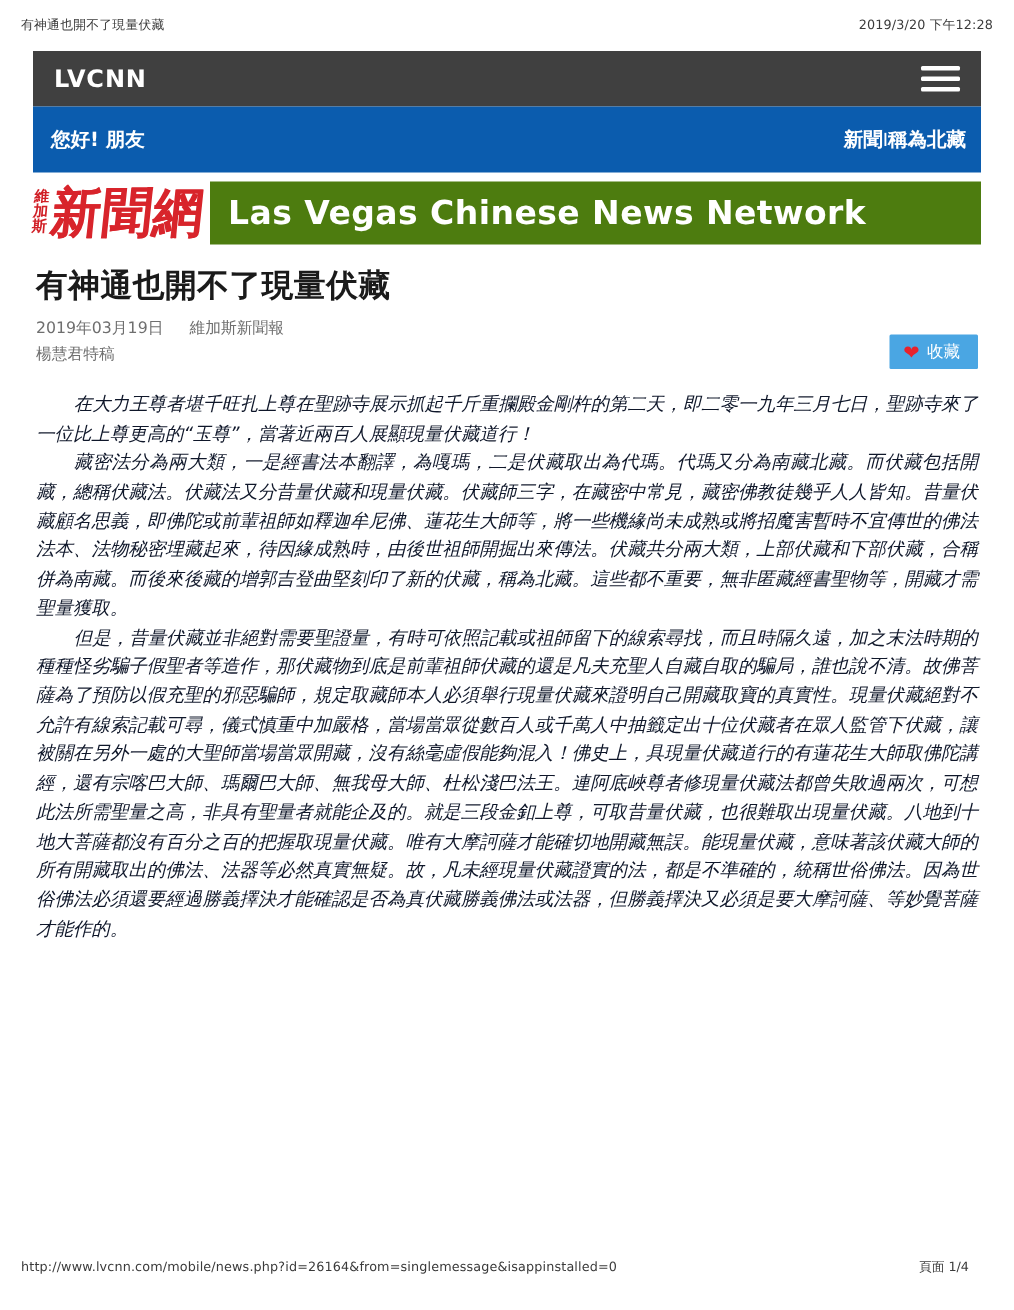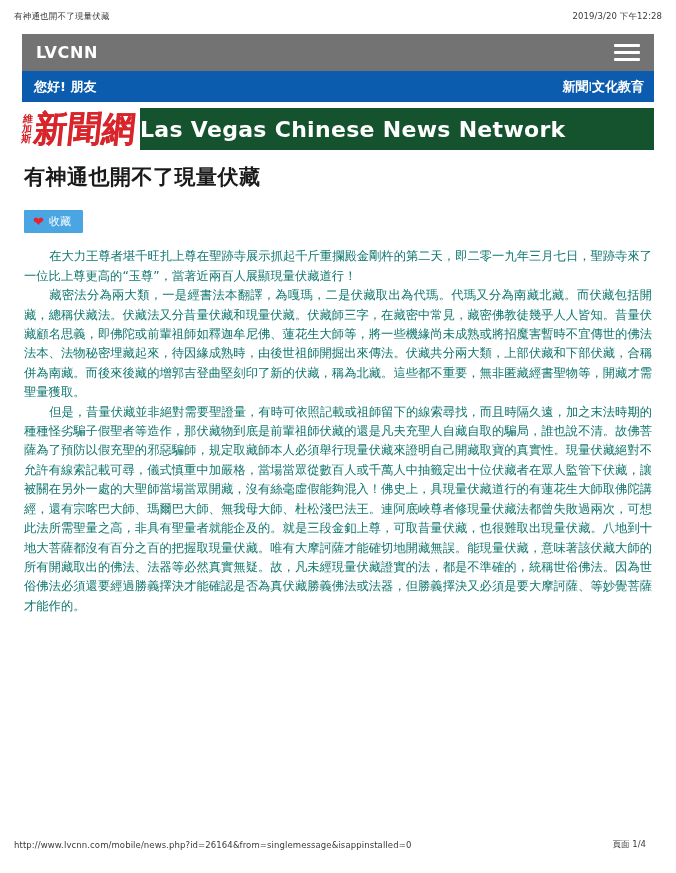--- a/index.html
+++ b/index.html
@@ -35,21 +35,21 @@
   
   .page {
     position: absolute;
     top: 34px;
     left: 22px;
     width: 632px;
   }
 
   
   .navbar-top {
-    background: #737373;
+    background: #404040;
     height: 37px;
     display: flex;
     align-items: center;
     justify-content: space-between;
     padding: 0 14px;
     box-sizing: border-box;
   }
   .brand {
     color: #ffffff;
     font-size: 16px;
@@ -65,21 +65,21 @@
   }
   .hamburger span {
     display: block;
     height: 3px;
     background: #ffffff;
     border-radius: 1px;
   }
 
   .navbar-sub {
     background: #0b5cae;
-    height: 31px;
+    height: 44px;
     display: flex;
     align-items: center;
     justify-content: space-between;
     padding: 0 10px 0 12px;
     box-sizing: border-box;
   }
   .greeting {
     color: #ffffff;
     font-size: 13px;
     font-weight: bold;
@@ -124,23 +124,24 @@
     font-weight: bold;
     color: #d8242b;
     font-family: "DejaVu Serif", "Liberation Serif", serif;
     letter-spacing: 1px;
     line-height: 40px;
     transform: skewX(-6deg) scaleY(1.08);
     text-shadow: 0.5px 0 0 #d8242b;
   }
   .logo-en {
     flex: 1;
-    background: #14532d;
-    display: flex;
-    align-items: center;
+    background: #4d7c0f;
+    display: flex;
+    align-items: center;
+    padding-left: 12px;
   }
   .logo-en span {
     color: #ffffff;
     font-size: 22px;
     font-weight: bold;
     letter-spacing: .3px;
     font-family: "DejaVu Sans", "Liberation Sans", sans-serif;
   }
 
   
@@ -183,23 +184,24 @@
   .heart-icon {
     color: #e8222c;
     font-size: 13px;
     line-height: 1;
   }
 
   .body-copy {
     margin-top: 14px;
     font-size: 12.3px;
     line-height: 1.58;
-    color: #0f766e;
+    color: #0f172a;
     text-align: justify;
     text-justify: inter-character;
+    font-style: italic;
   }
   .body-copy p {
     margin: 0;
     text-indent: 2.05em;
   }
 
   
   .print-footer {
     position: absolute;
     bottom: 22px;
@@ -231,21 +233,21 @@
       <span></span>
       <span></span>
     </div>
   </div>
 
   <div class="navbar-sub">
     <div class="greeting">您好! 朋友</div>
     <div class="navlinks">
       <span>新聞</span>
       <span class="sep">I</span>
-      <span>文化教育</span>
+      <span>稱為北藏</span>
     </div>
   </div>
 
   <div class="masthead">
     <div class="logo-cn">
       <div class="logo-small">
         <span>維</span>
         <span>加</span>
         <span>斯</span>
       </div>
@@ -253,20 +255,25 @@
     </div>
     <div class="logo-en">
       <span>Las Vegas Chinese  News  Network</span>
     </div>
   </div>
 
   <div class="article">
     <h1 class="article-title">有神通也開不了現量伏藏</h1>
 
     <div class="meta-row">
+      <div class="meta-left">
+        <span>2019年03月19日</span>
+        <span class="source">維加斯新聞報</span>
+        <span class="meta-line2">楊慧君特稿</span>
+      </div>
       <button class="fav-button">
         <span class="heart-icon">❤</span>
         <span>收藏</span>
       </button>
     </div>
 
     <div class="body-copy">
       <p>在大力王尊者堪千旺扎上尊在聖跡寺展示抓起千斤重攔殿金剛杵的第二天，即二零一九年三月七日，聖跡寺來了一位比上尊更高的“玉尊”，當著近兩百人展顯現量伏藏道行！</p>
       <p>藏密法分為兩大類，一是經書法本翻譯，為嘎瑪，二是伏藏取出為代瑪。代瑪又分為南藏北藏。而伏藏包括開藏，總稱伏藏法。伏藏法又分昔量伏藏和現量伏藏。伏藏師三字，在藏密中常見，藏密佛教徒幾乎人人皆知。昔量伏藏顧名思義，即佛陀或前輩祖師如釋迦牟尼佛、蓮花生大師等，將一些機緣尚未成熟或將招魔害暫時不宜傳世的佛法法本、法物秘密埋藏起來，待因緣成熟時，由後世祖師開掘出來傳法。伏藏共分兩大類，上部伏藏和下部伏藏，合稱併為南藏。而後來後藏的增郭吉登曲堅刻印了新的伏藏，稱為北藏。這些都不重要，無非匿藏經書聖物等，開藏才需聖量獲取。</p>
       <p>但是，昔量伏藏並非絕對需要聖證量，有時可依照記載或祖師留下的線索尋找，而且時隔久遠，加之末法時期的種種怪劣騙子假聖者等造作，那伏藏物到底是前輩祖師伏藏的還是凡夫充聖人自藏自取的騙局，誰也說不清。故佛菩薩為了預防以假充聖的邪惡騙師，規定取藏師本人必須舉行現量伏藏來證明自己開藏取寶的真實性。現量伏藏絕對不允許有線索記載可尋，儀式慎重中加嚴格，當場當眾從數百人或千萬人中抽籤定出十位伏藏者在眾人監管下伏藏，讓被關在另外一處的大聖師當場當眾開藏，沒有絲毫虛假能夠混入！佛史上，具現量伏藏道行的有蓮花生大師取佛陀講經，還有宗喀巴大師、瑪爾巴大師、無我母大師、杜松淺巴法王。連阿底峽尊者修現量伏藏法都曾失敗過兩次，可想此法所需聖量之高，非具有聖量者就能企及的。就是三段金釦上尊，可取昔量伏藏，也很難取出現量伏藏。八地到十地大菩薩都沒有百分之百的把握取現量伏藏。唯有大摩訶薩才能確切地開藏無誤。能現量伏藏，意味著該伏藏大師的所有開藏取出的佛法、法器等必然真實無疑。故，凡未經現量伏藏證實的法，都是不準確的，統稱世俗佛法。因為世俗佛法必須還要經過勝義擇決才能確認是否為真伏藏勝義佛法或法器，但勝義擇決又必須是要大摩訶薩、等妙覺菩薩才能作的。</p>

